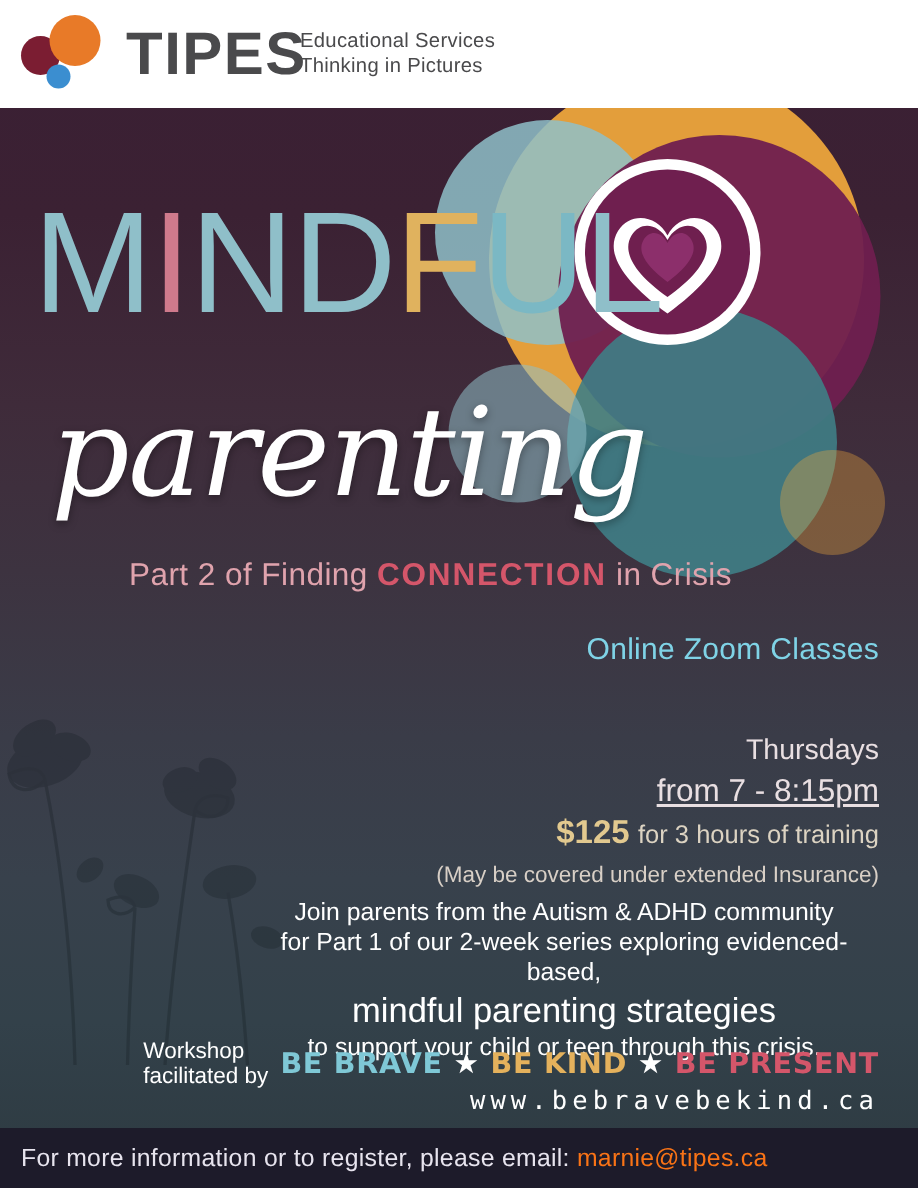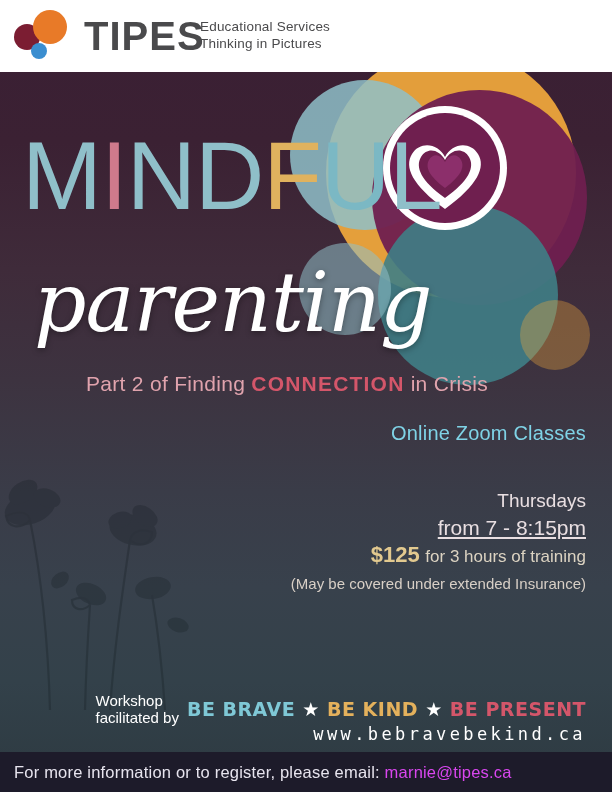--- a/index.html
+++ b/index.html
@@ -163,21 +163,21 @@
 
   
   .footer {
     position: absolute; left: 0; bottom: 0; width: 612px; height: 40px;
     background: #1d1b2a; z-index: 40;
     display: flex; align-items: center;
   }
   .footer-text {
     font-size: 16.5px; color: #e7e4ee; padding-left: 14px; letter-spacing: .2px;
   }
-  .footer-text .email { color: #d946ef; }
+  .footer-text .email { color: #f97316; }
 </style>
 </head>
 <body>
 
 <div id="poster">
 
   <div class="circle c1"></div>
   <div class="circle c2"></div>
   <div class="circle c3"></div>
   <div class="circle c4"></div>
@@ -248,20 +248,26 @@
   <div class="detail-lines">
     <div class="dl-thu">Thursdays</div>
     <div class="dl-from">from  7 - 8:15pm</div>
     <div class="dl-price">
       <b>$125</b>
       <span class="small">for 3 hours of training</span>
     </div>
     <div class="dl-ins">(May be covered under extended Insurance)</div>
   </div>
 
+  <div class="paragraph">
+    <div class="p1">Join parents from the Autism &amp; ADHD community</div>
+    <div class="p2">for Part 1 of our 2-week series exploring evidenced-based,</div>
+    <div class="p3">mindful parenting strategies</div>
+    <div class="p4">to support your child or teen through this crisis.</div>
+  </div>
 
   <div class="workshop">
     <div class="workshop-label">
       <div>Workshop</div>
       <div>facilitated by</div>
     </div>
     <div class="bebrave">
       <span class="bb-brave">BE BRAVE</span>
       <span class="bb-star">★</span>
       <span class="bb-kind">BE KIND</span>

